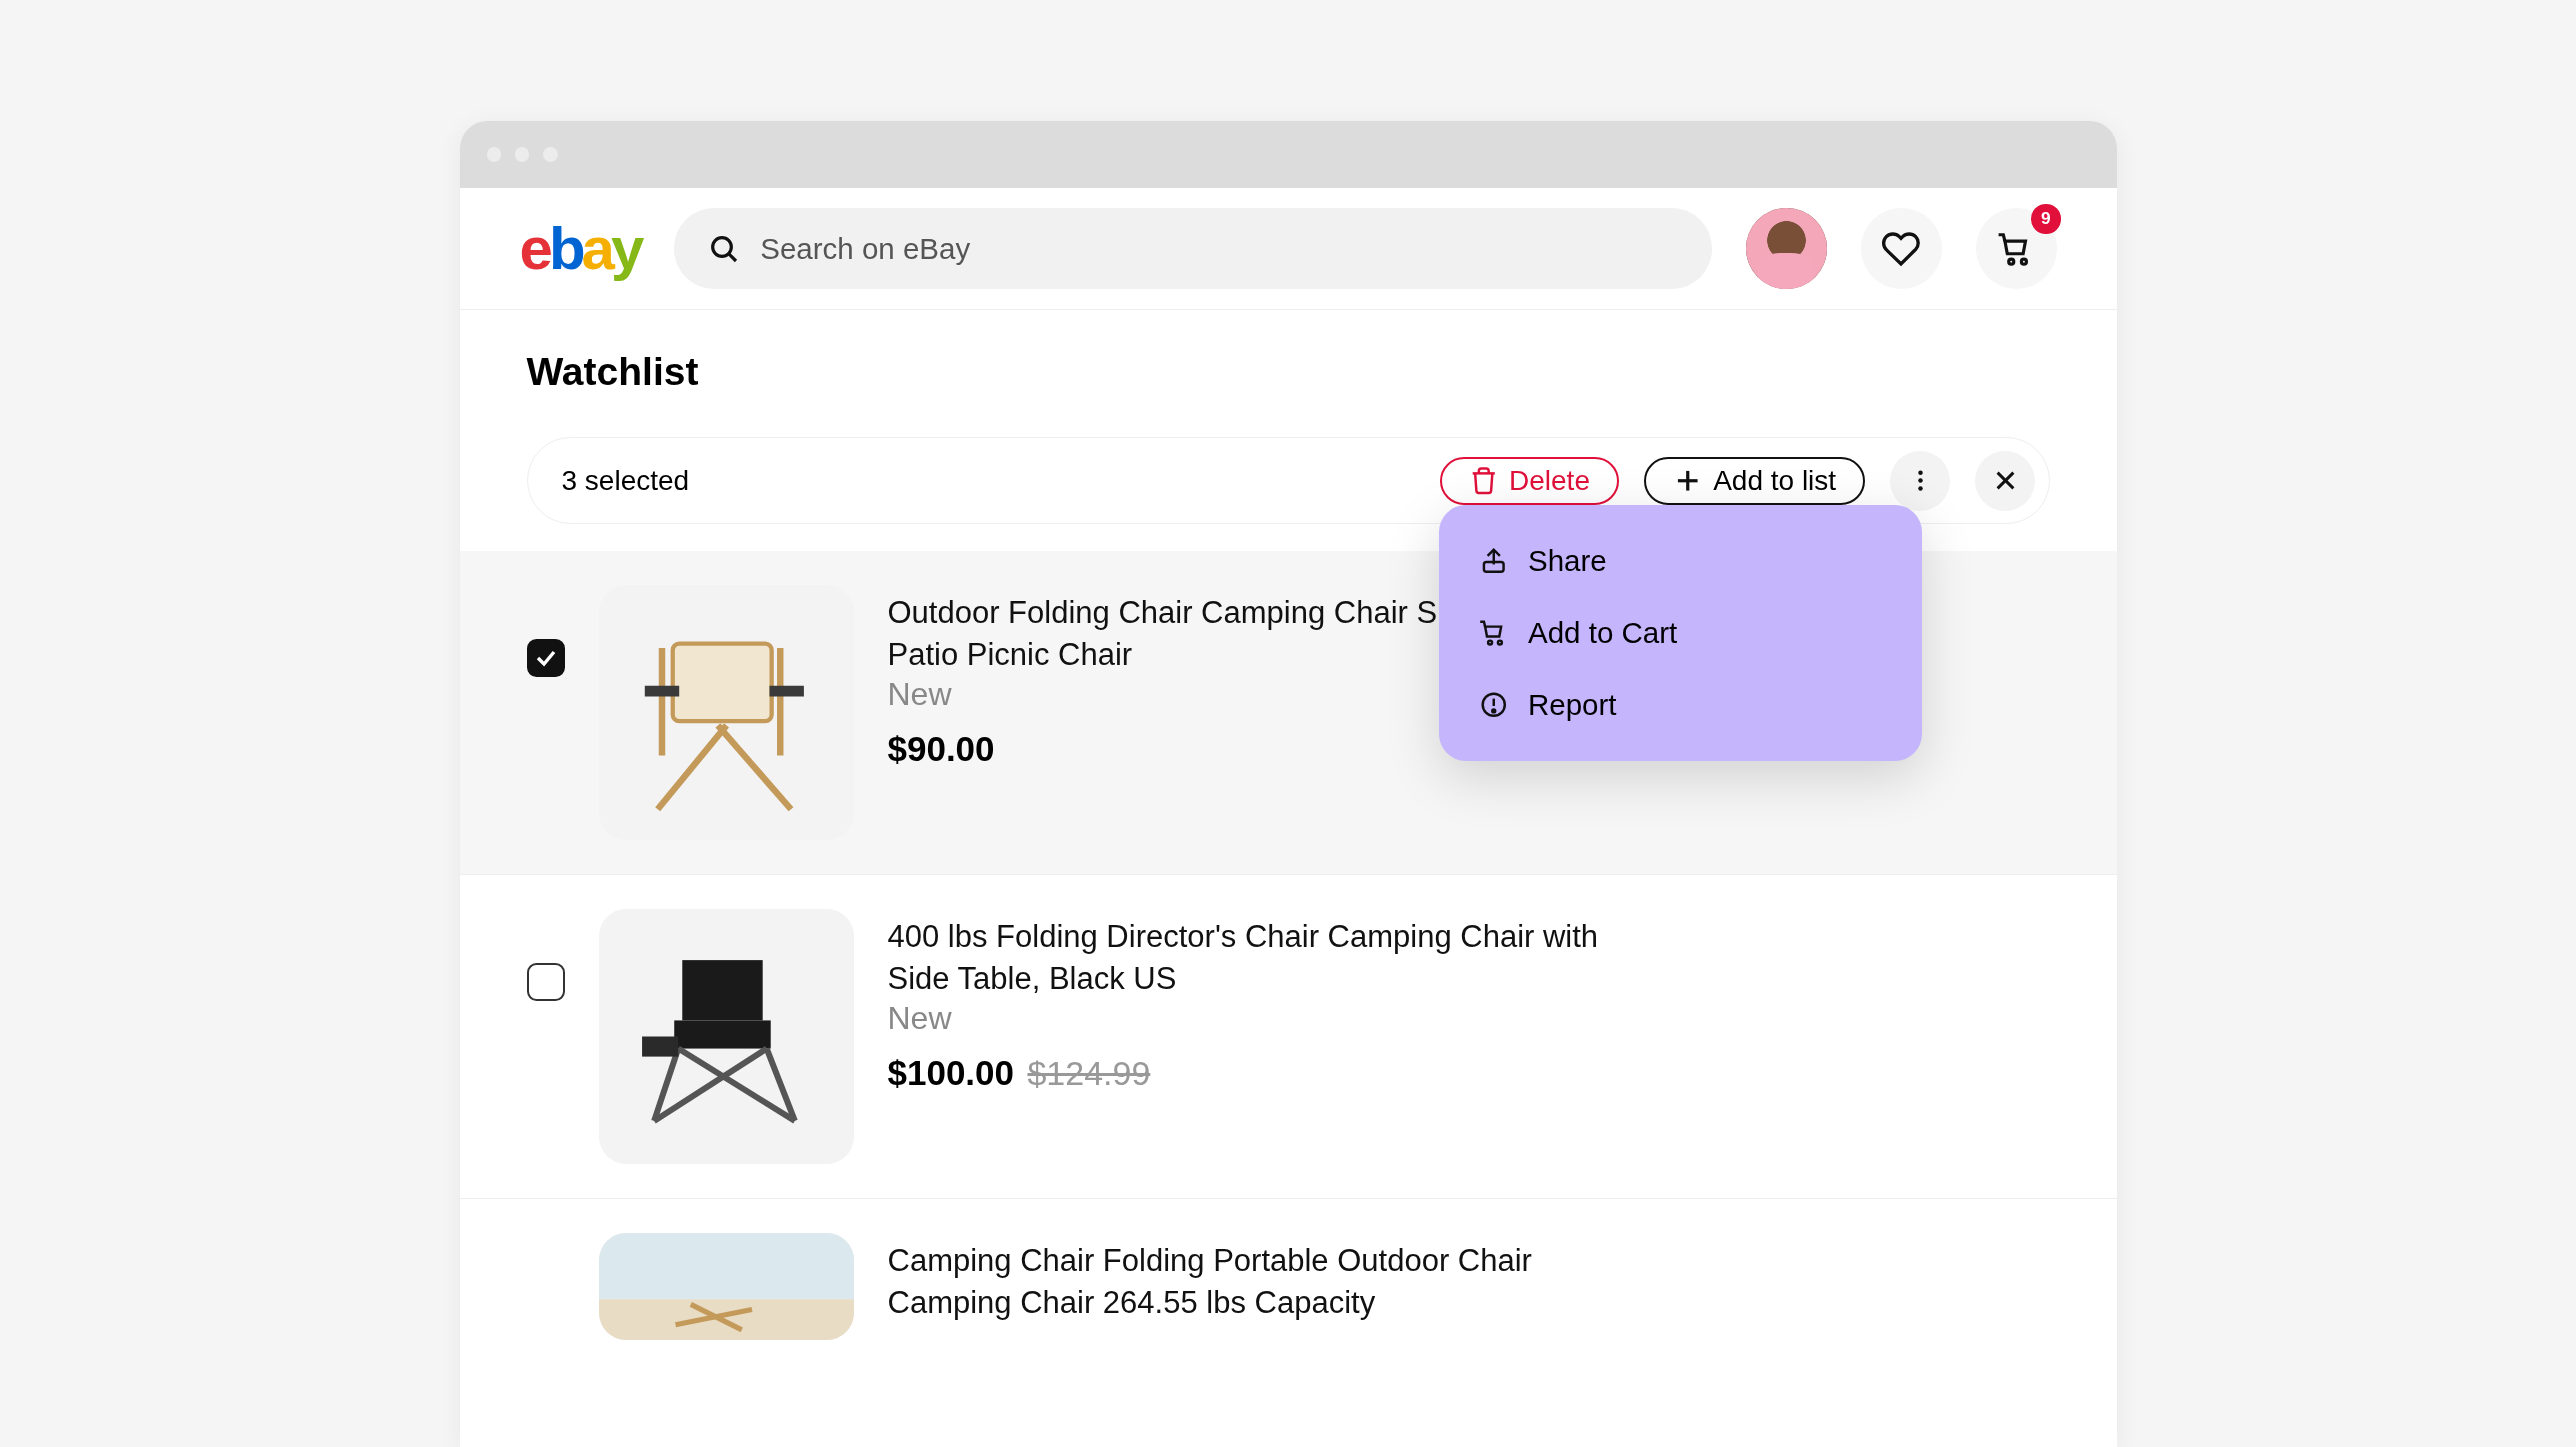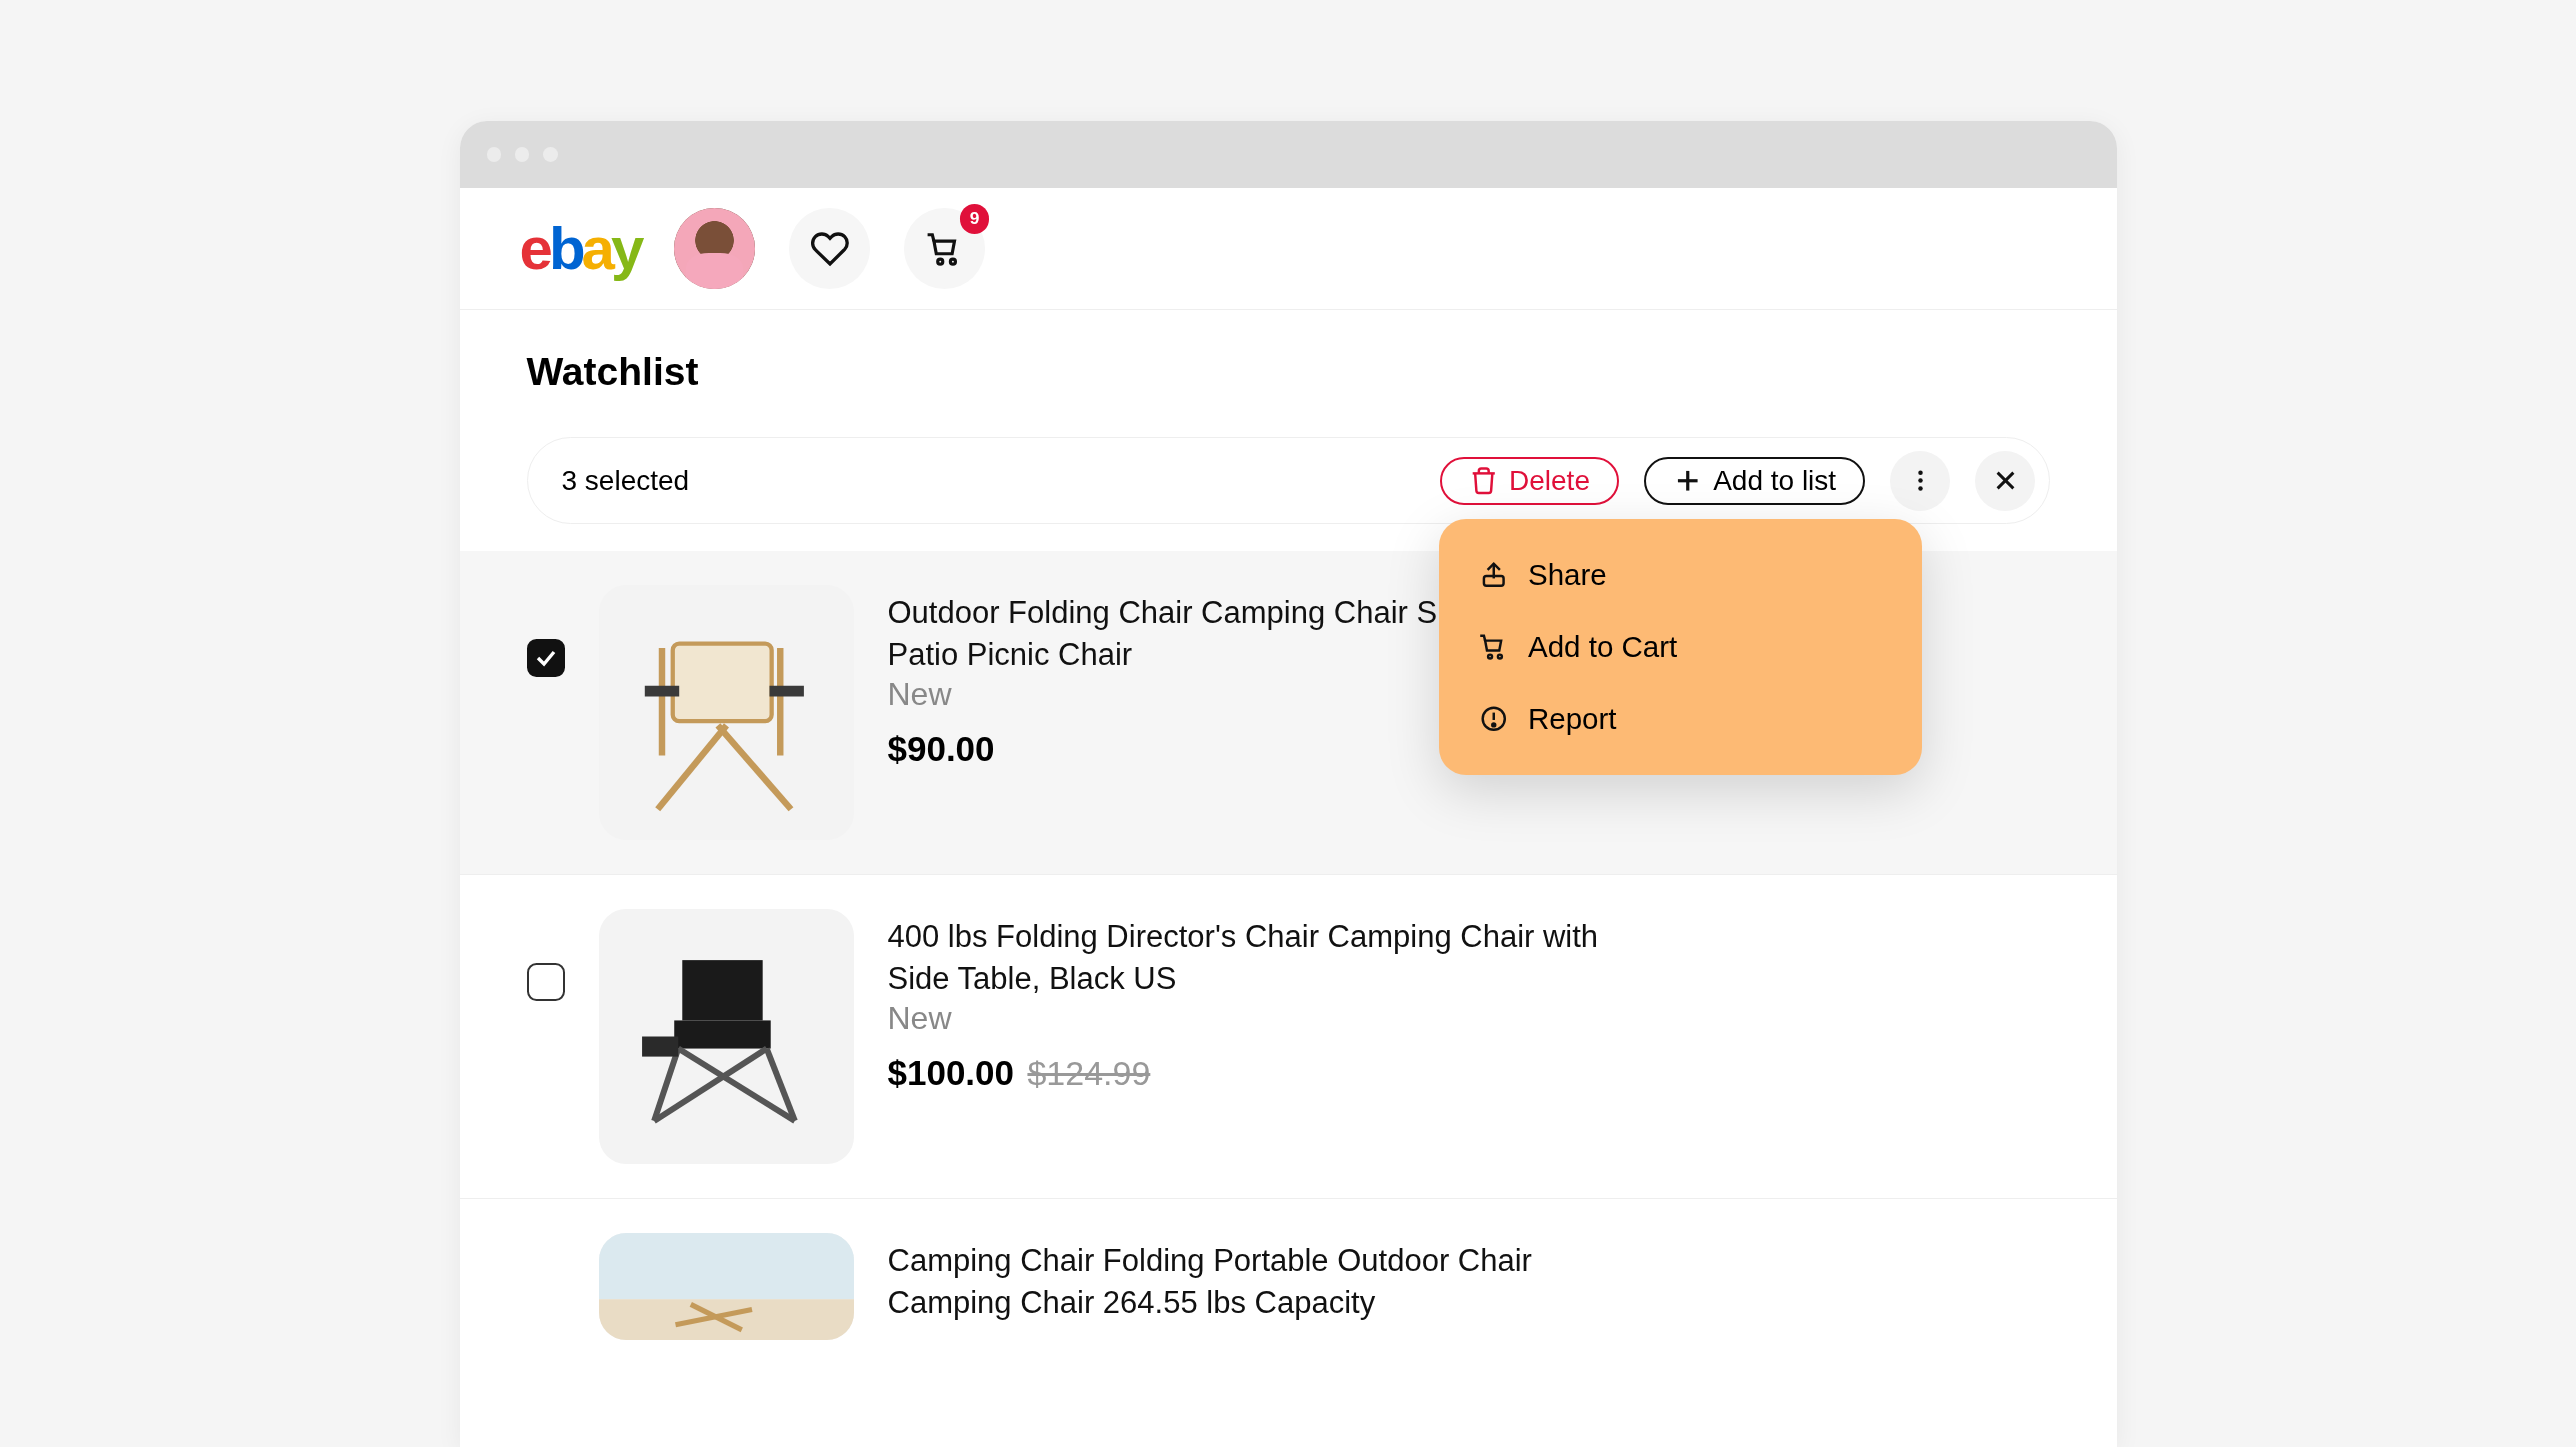--- a/index.html
+++ b/index.html
@@ -119,24 +119,24 @@
     font-weight: 500;
   }
   .pill-btn.danger { border-color: #e0103a; color: #e0103a; }
   .round-icon-btn {
     width: 60px; height: 60px; border-radius: 50%;
     background: #f3f3f3;
     display: flex; align-items: center; justify-content: center;
   }
   .dropdown {
     position: absolute;
-    top: 81px;
+    top: 67px;
     right: 127px;
     width: 483px;
-    background: #fdba74;
+    background: #c4b5fd;
     border-radius: 27px;
     box-shadow: 0 16px 54px rgba(0,0,0,0.15);
     padding: 20px 0;
     z-index: 10;
   }
   .dropdown-item {
     display: flex; align-items: center; gap: 20px;
     padding: 19px 40px;
     font-size: 29.5px;
   }
@@ -181,20 +181,27 @@
     <div class="traffic-dot"></div>
     <div class="traffic-dot"></div>
   </div>
 
   <div class="header">
     <div class="logo">
       <span class="e1">e</span>
         <span class="b">b</span>
         <span class="a">a</span>
         <span class="y">y</span>
+    </div>
+    <div class="search-bar">
+      <svg width="32" height="32" viewBox="0 0 24 24" fill="none" stroke="#111" stroke-width="2.4">
+          <circle cx="10.5" cy="10.5" r="7"></circle>
+          <line x1="21" y1="21" x2="15.5" y2="15.5"></line>
+        </svg>
+      <span>Search on eBay</span>
     </div>
     <div class="avatar"></div>
     <div class="circle-btn">
       <svg width="40" height="40" viewBox="0 0 24 24" fill="none" stroke="#111" stroke-width="2">
           <path d="M20.8 4.6a5.5 5.5 0 0 0-7.8 0L12 5.6l-1-1a5.5 5.5 0 0 0-7.8 7.8l1 1L12 21l7.8-7.8 1-1a5.5 5.5 0 0 0 0-7.6z"></path>
         </svg>
     </div>
     <div class="circle-btn">
       <svg width="38" height="38" viewBox="0 0 24 24" fill="none" stroke="#111" stroke-width="2">
           <path d="M5 7h13l-1.5 8h-10z"></path>

